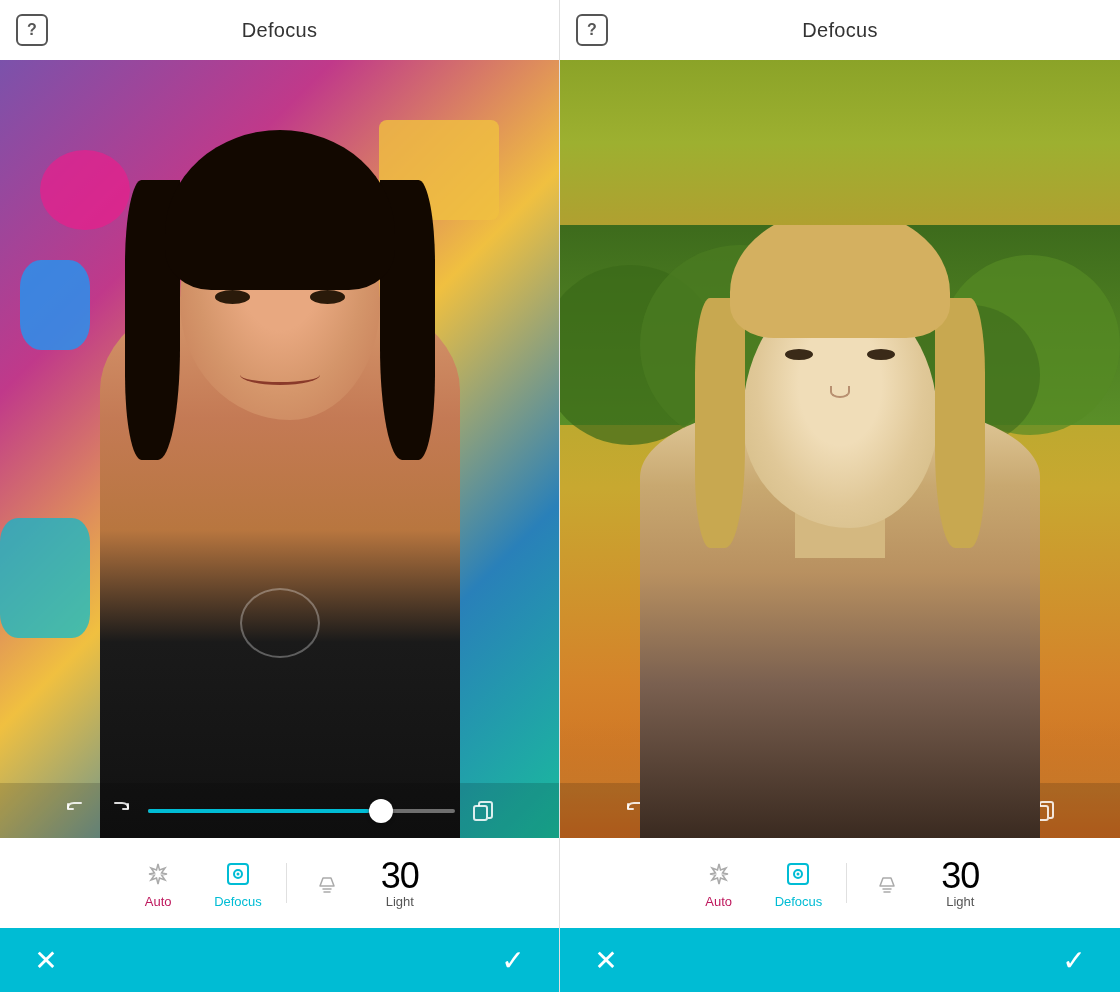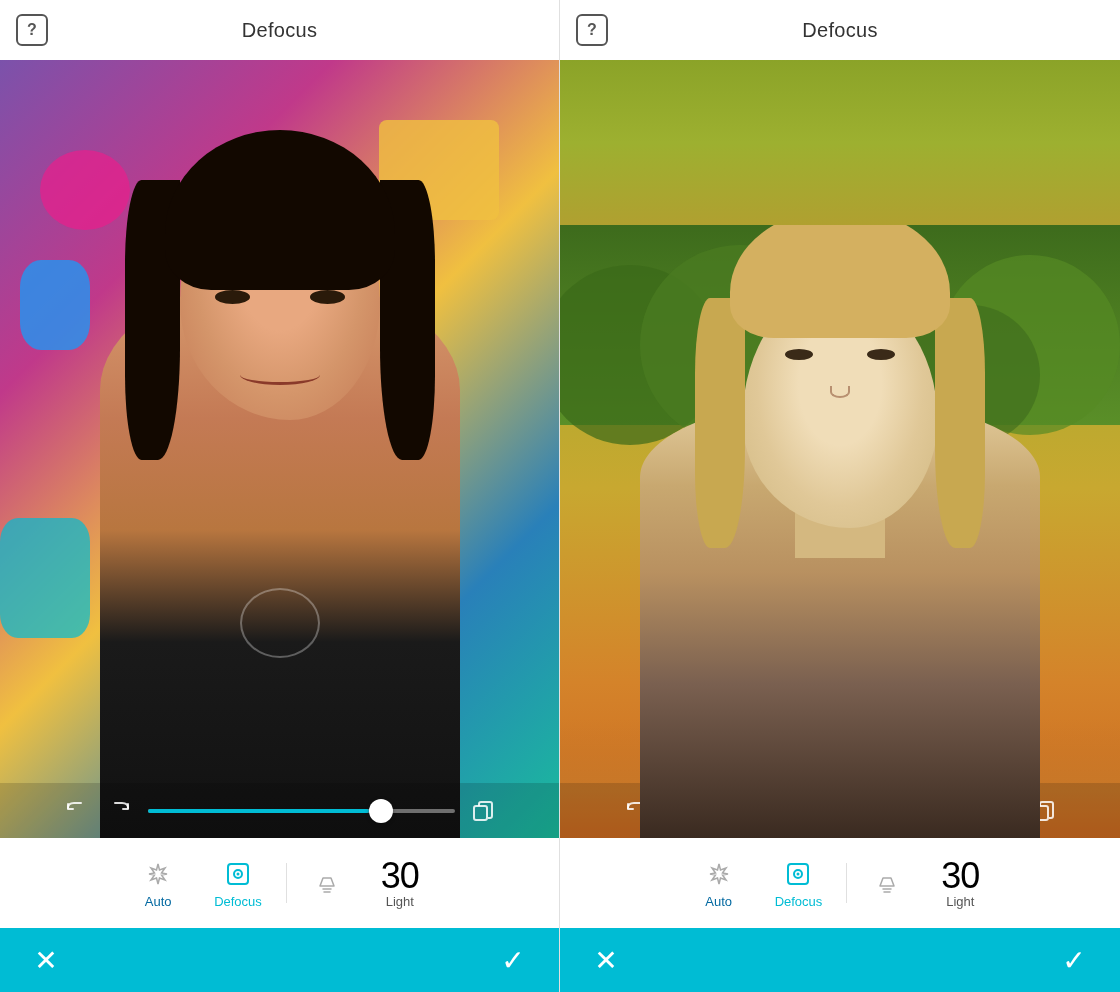--- a/index.html
+++ b/index.html
@@ -163,21 +163,21 @@
       width: 32px;
       height: 32px;
       display: flex;
       align-items: center;
       justify-content: center;
       font-size: 20px;
     }
 
     .tool-label {
       font-size: 13px;
-      color: #0369a1;
+      color: #be185d;
     }
 
     .tool-label.active {
       color: #00bcd4;
     }
 
     .tool-icon.active {
       color: #00bcd4;
     }
 

